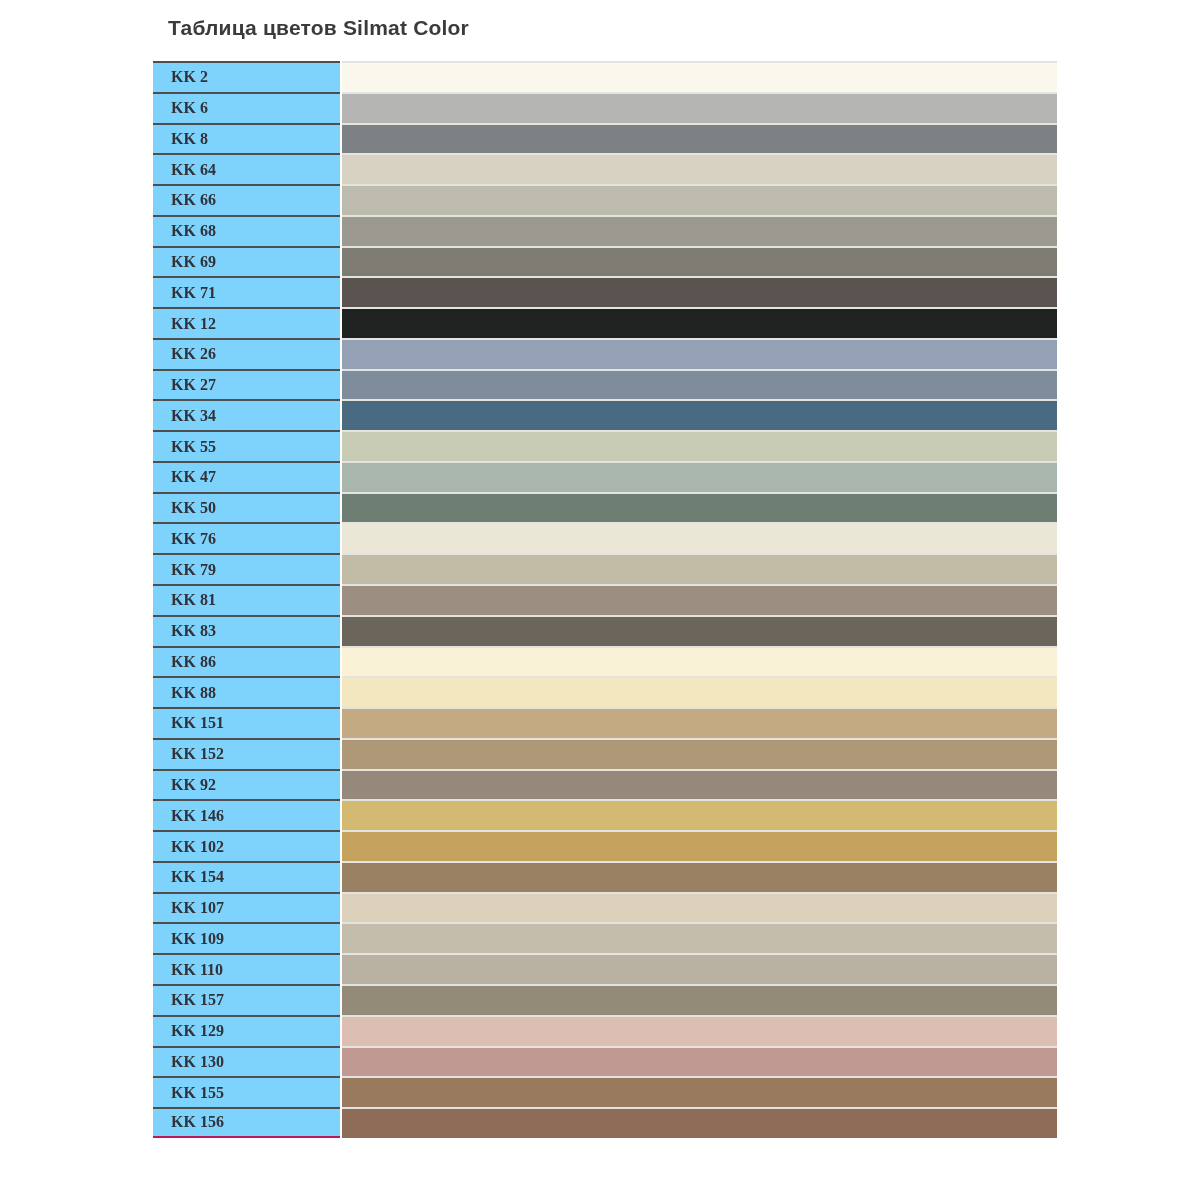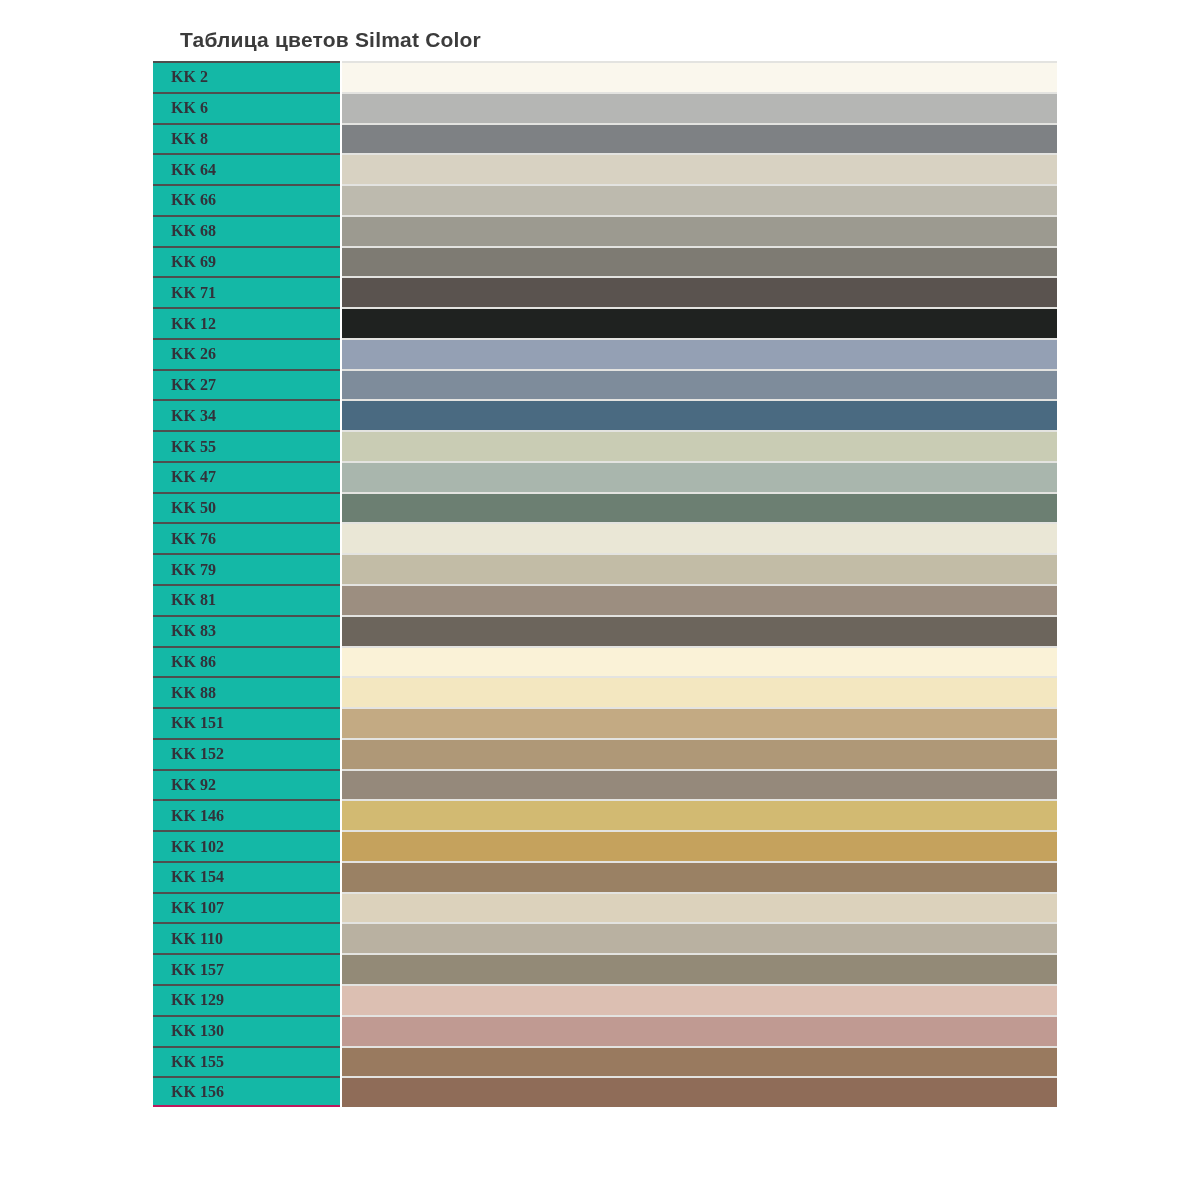--- a/index.html
+++ b/index.html
@@ -14,42 +14,42 @@
   .page {
     position: relative;
     width: 1200px;
     height: 1200px;
     background: #ffffff;
   }
   .title {
     position: absolute;
     left: 168px;
     top: 16px;
-    margin: 12px;
+    margin: 0;
     font-family: "Liberation Sans", "DejaVu Sans", sans-serif;
     font-weight: bold;
     font-size: 21px;
     color: #3b3b3b;
     letter-spacing: 0.2px;
   }
   .color-table {
     position: absolute;
     left: 153px;
     top: 61px;
     width: 906px;
   }
   .row {
     display: flex;
     height: 30.78px;
     box-sizing: border-box;
   }
   .label-cell {
     width: 187px;
     box-sizing: border-box;
-    background: #14b8a6;
+    background: #7dd3fc;
     border-top: 2px solid #4e4e4e;
     display: flex;
     align-items: center;
     padding-left: 18px;
     font-weight: bold;
     font-size: 16px;
     color: #32323a;
     margin-right: 2px;
     flex: none;
   }
@@ -175,20 +175,24 @@
       </div>
       <div class="row">
         <div class="label-cell">KK 154</div>
         <div class="swatch-cell" style="background: rgb(154, 129, 100);"></div>
       </div>
       <div class="row">
         <div class="label-cell">KK 107</div>
         <div class="swatch-cell" style="background: rgb(220, 210, 188);"></div>
       </div>
       <div class="row">
+        <div class="label-cell">KK 109</div>
+        <div class="swatch-cell" style="background: rgb(197, 189, 171);"></div>
+      </div>
+      <div class="row">
         <div class="label-cell">KK 110</div>
         <div class="swatch-cell" style="background: rgb(185, 177, 161);"></div>
       </div>
       <div class="row">
         <div class="label-cell">KK 157</div>
         <div class="swatch-cell" style="background: rgb(147, 138, 119);"></div>
       </div>
       <div class="row">
         <div class="label-cell">KK 129</div>
         <div class="swatch-cell" style="background: rgb(220, 191, 178);"></div>

